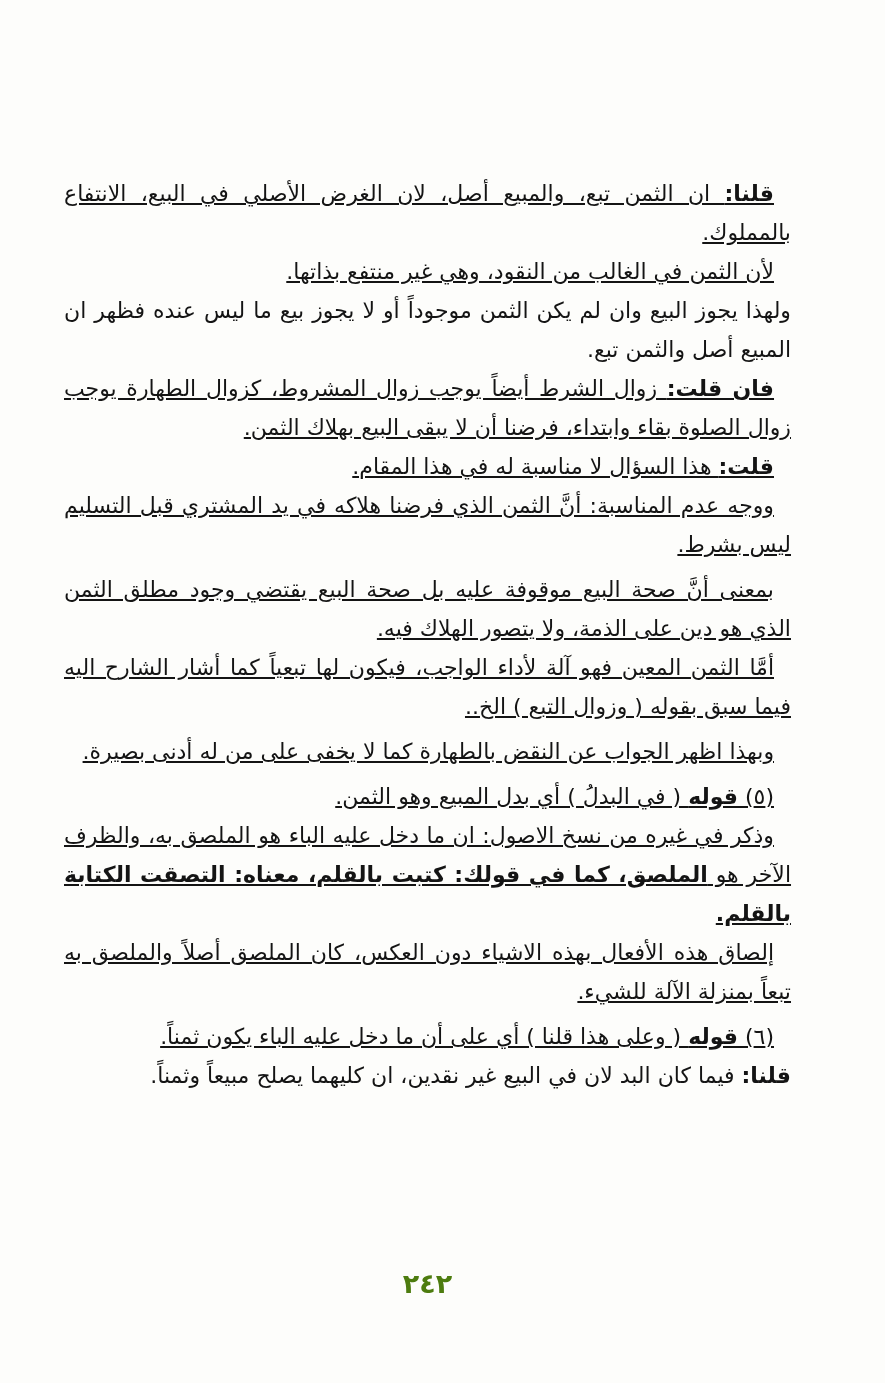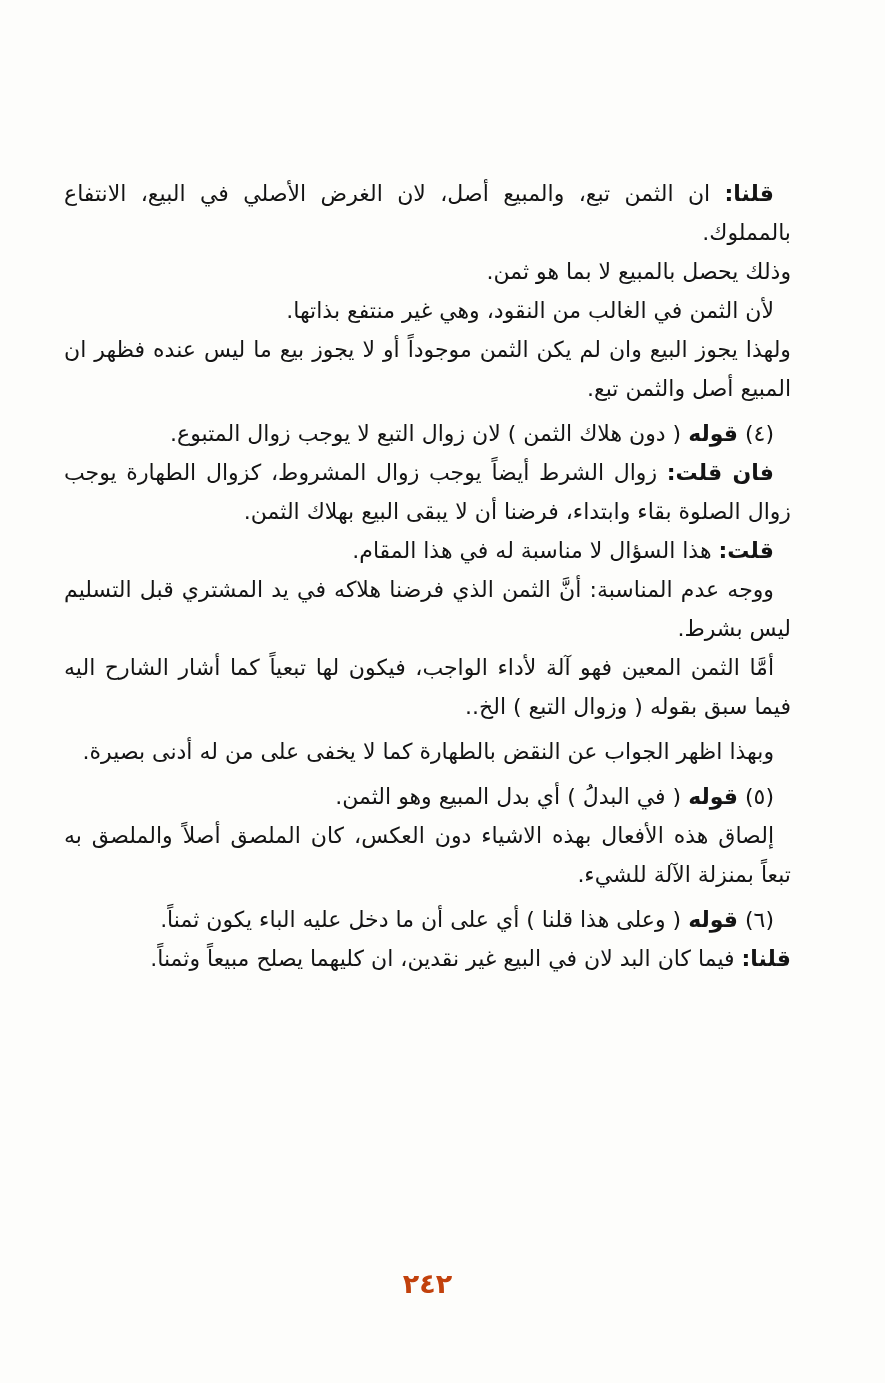--- a/index.html
+++ b/index.html
@@ -30,54 +30,55 @@
     line-height: 39px;
     text-align: justify;
     text-justify: inter-word;
   }
   .para {
     margin: 0;
     padding: 0;
   }
   .para.indent {
     text-indent: 17px; 
+    text-decoration: underline;
   }
   .para.gap {
     margin-top: 6px;
   }
   .bold {
     font-weight: bold;
   }
   .page-number {
     position: absolute;
     top: 1268px;
     right: 94px;
     left: 64px;
     text-align: center;
     direction: rtl;
     font-size: 27px;
     font-weight: bold;
     letter-spacing: 6px;
-    color: #c2410c;
+    color: #4d7c0f;
   }
 </style>
 </head>
 <body>
 
 <div class="page">
   <div class="text-block">
       <p class="para indent"><span class="bold">قلنا:</span><span> ان الثمن تبع، والمبيع أصل، لان الغرض الأصلي في البيع، الانتفاع بالمملوك.</span></p>
-      <p class="para"><span>وذلك يحصل بالمبيع لا بما هو ثمن.</span></p>
       <p class="para indent"><span>لأن الثمن في الغالب من النقود، وهي غير منتفع بذاتها.</span></p>
       <p class="para"><span>ولهذا يجوز البيع وان لم يكن الثمن موجوداً أو لا يجوز بيع ما ليس عنده فظهر ان المبيع أصل والثمن تبع.</span></p>
-      <p class="para indent gap"><span>(٤) </span><span class="bold">قوله</span><span> ( دون هلاك الثمن ) لان زوال التبع لا يوجب زوال المتبوع.</span></p>
       <p class="para indent"><span class="bold">فان قلت:</span><span> زوال الشرط أيضاً يوجب زوال المشروط، كزوال الطهارة يوجب زوال الصلوة بقاء وابتداء، فرضنا أن لا يبقى البيع بهلاك الثمن.</span></p>
       <p class="para indent"><span class="bold">قلت:</span><span> هذا السؤال لا مناسبة له في هذا المقام.</span></p>
       <p class="para indent"><span>ووجه عدم المناسبة: أنَّ الثمن الذي فرضنا هلاكه في يد المشتري قبل التسليم ليس بشرط.</span></p>
+      <p class="para indent gap"><span>بمعنى أنَّ صحة البيع موقوفة عليه بل صحة البيع يقتضي وجود مطلق الثمن الذي هو دين على الذمة، ولا يتصور الهلاك فيه.</span></p>
       <p class="para indent"><span>أمَّا الثمن المعين فهو آلة لأداء الواجب، فيكون لها تبعياً كما أشار الشارح اليه فيما سبق بقوله ( وزوال التبع ) الخ..</span></p>
       <p class="para indent gap"><span>وبهذا اظهر الجواب عن النقض بالطهارة كما لا يخفى على من له أدنى بصيرة.</span></p>
       <p class="para indent gap"><span>(٥) </span><span class="bold">قوله</span><span> ( في البدلُ ) أي بدل المبيع وهو الثمن.</span></p>
+      <p class="para indent"><span>وذكر في غيره من نسخ الاصول: ان ما دخل عليه الباء هو الملصق به، والظرف الآخر هو </span><span class="bold">الملصق، كما في قولك: كتبت بالقلم، معناه: التصقت الكتابة بالقلم.</span></p>
       <p class="para indent"><span>إلصاق هذه الأفعال بهذه الاشياء دون العكس، كان الملصق أصلاً والملصق به تبعاً بمنزلة الآلة للشيء.</span></p>
       <p class="para indent gap"><span>(٦) </span><span class="bold">قوله</span><span> ( وعلى هذا قلنا ) أي على أن ما دخل عليه الباء يكون ثمناً.</span></p>
       <p class="para"><span class="bold">قلنا:</span><span> فيما كان البد لان في البيع غير نقدين، ان كليهما يصلح مبيعاً وثمناً.</span></p>
     </div>
   <div class="page-number">٢٤٢</div>
 </div>
 
 </body></html>

